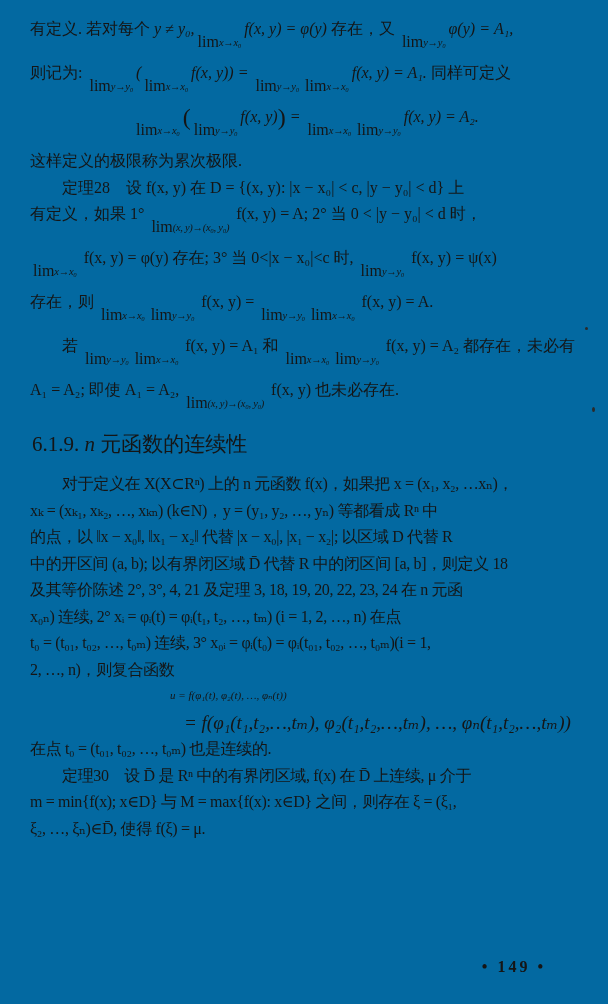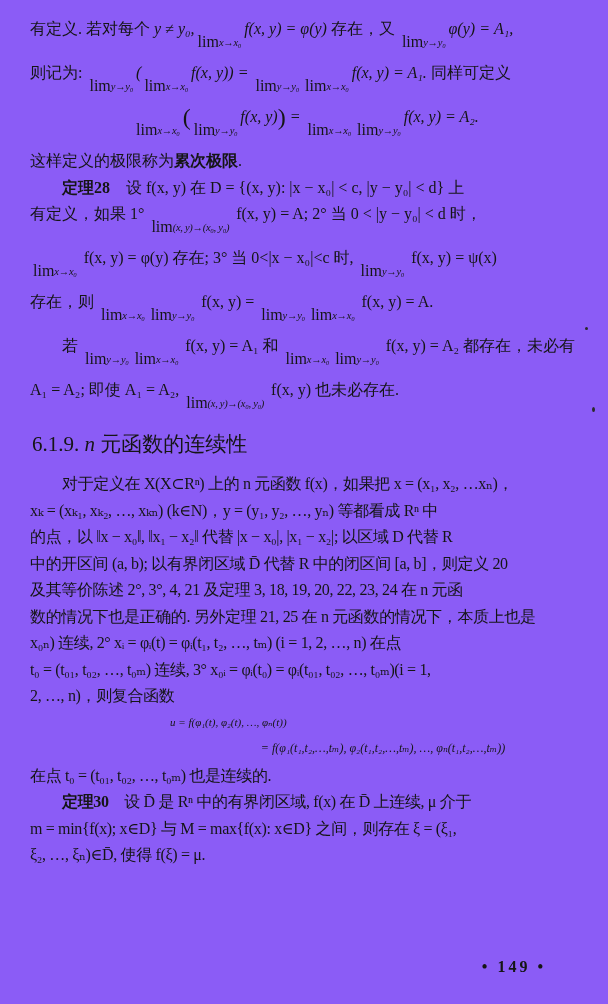--- a/index.html
+++ b/index.html
@@ -4,50 +4,50 @@
 <style>
   html,body{margin:0;padding:0;}
   body{
     width:608px;height:1004px;
     background:#e9e9e6;
     font-family:"Liberation Serif","DejaVu Serif",serif;
   }
   .page{
     position:relative;
     width:608px;height:1004px;
-    background:#8b5cf6;
+    background:#0369a1;
     color:#151515;
     overflow:hidden;
   }
   .content{
     padding:16px 26px 0 30px;
     font-size:16px;
   }
   .ln{white-space:nowrap;line-height:26px;}
   .tall{margin-bottom:10px;}
   .plain{line-height:25.5px;margin-bottom:1px;}
   .ind{padding-left:32px;}
   .t{font-style:normal;}
   .m{font-style:italic;}
-  .bb{font-weight:700;}
+  .bb{font-weight:400;}
   .lim{
     display:inline-flex;flex-direction:row;align-items:center;
     vertical-align:-13px;line-height:1;margin:0 3px;
   }
   .lim .lo{font-size:16px;font-style:normal;}
   .lim .ls{font-size:10.5px;margin-top:3px;font-style:italic;letter-spacing:-0.3px;}
   .bp{font-size:24px;vertical-align:-3px;font-style:normal;}
   .ctr{text-align:center;}
   .heading{
     font-size:21px;line-height:26px;white-space:nowrap;
     margin:20px 0 14px 2px;
   }
   .heading .hv{font-style:italic;}
   .disp{padding-left:140px;font-size:11px;}
-  .disp2{padding-left:154px;font-size:12px;text-align:center;}
+  .disp2{padding-left:154px;font-size:19px;}
   .tight{letter-spacing:-0.35px;}
   .pageno{
     position:absolute;right:62px;top:958px;
     font-weight:700;font-size:16px;letter-spacing:3px;
   }
   .artifact{position:absolute;background:#2a2a2a;border-radius:50%;}
   .a1{width:3px;height:5px;right:13px;top:407px;}
   .a2{width:3px;height:3px;right:20px;top:327px;}
 </style>
 </head>
@@ -158,23 +158,22 @@
         </span><span class="t"> f(x, y) 也未必存在.</span>
     </div>
 
     <div class="heading">
       <span class="hn">6.1.9. </span><span class="hv">n</span><span class="ht"> 元函数的连续性</span>
     </div>
 
     <div class="ln plain ind tight"><span class="t">对于定义在 X(X⊂Rⁿ) 上的 n 元函数 f(x)，如果把 x = (x₁, x₂, …xₙ)，</span></div>
     <div class="ln plain tight"><span class="t">xₖ = (xₖ₁, xₖ₂, …, xₖₙ) (k∈N)，y = (y₁, y₂, …, yₙ) 等都看成 Rⁿ 中</span></div>
     <div class="ln plain tight"><span class="t">的点，以 ‖x − x₀‖, ‖x₁ − x₂‖ 代替 |x − x₀|, |x₁ − x₂|; 以区域 D 代替 R</span></div>
-    <div class="ln plain tight"><span class="t">中的开区间 (a, b); 以有界闭区域 D̄ 代替 R 中的闭区间 [a, b]，则定义 20</span></div>
+    <div class="ln plain tight"><span class="t">中的开区间 (a, b); 以有界闭区域 D̄ 代替 R 中的闭区间 [a, b]，则定义 18</span></div>
     <div class="ln plain tight"><span class="t">及其等价陈述 2°, 3°, 4, 21 及定理 3, 18, 19, 20, 22, 23, 24 在 n 元函</span></div>
-    <div class="ln plain tight"><span class="t">数的情况下也是正确的. 另外定理 21, 25 在 n 元函数的情况下，本质上也是</span></div>
 
     <div class="ln plain tight"><span class="t">x₀ₙ) 连续, 2° xᵢ = φᵢ(t) = φᵢ(t₁, t₂, …, tₘ) (i = 1, 2, …, n) 在点</span></div>
     <div class="ln plain tight"><span class="t">t₀ = (t₀₁, t₀₂, …, t₀ₘ) 连续, 3° x₀ᵢ = φᵢ(t₀) = φᵢ(t₀₁, t₀₂, …, t₀ₘ)(i = 1,</span></div>
     <div class="ln plain tight"><span class="t">2, …, n)，则复合函数</span></div>
     <div class="ln plain disp"><span class="m">u = f(φ₁(t), φ₂(t), …, φₙ(t))</span></div>
     <div class="ln plain disp2"><span class="m">= f(φ₁(t₁,t₂,…,tₘ), φ₂(t₁,t₂,…,tₘ), …, φₙ(t₁,t₂,…,tₘ))</span></div>
     <div class="ln plain tight"><span class="t">在点 t₀ = (t₀₁, t₀₂, …, t₀ₘ) 也是连续的.</span></div>
 
     <div class="ln plain ind tight">
       <span class="bb">定理30</span><span class="t">　设 D̄ 是 Rⁿ 中的有界闭区域, f(x) 在 D̄ 上连续, μ 介于</span>

